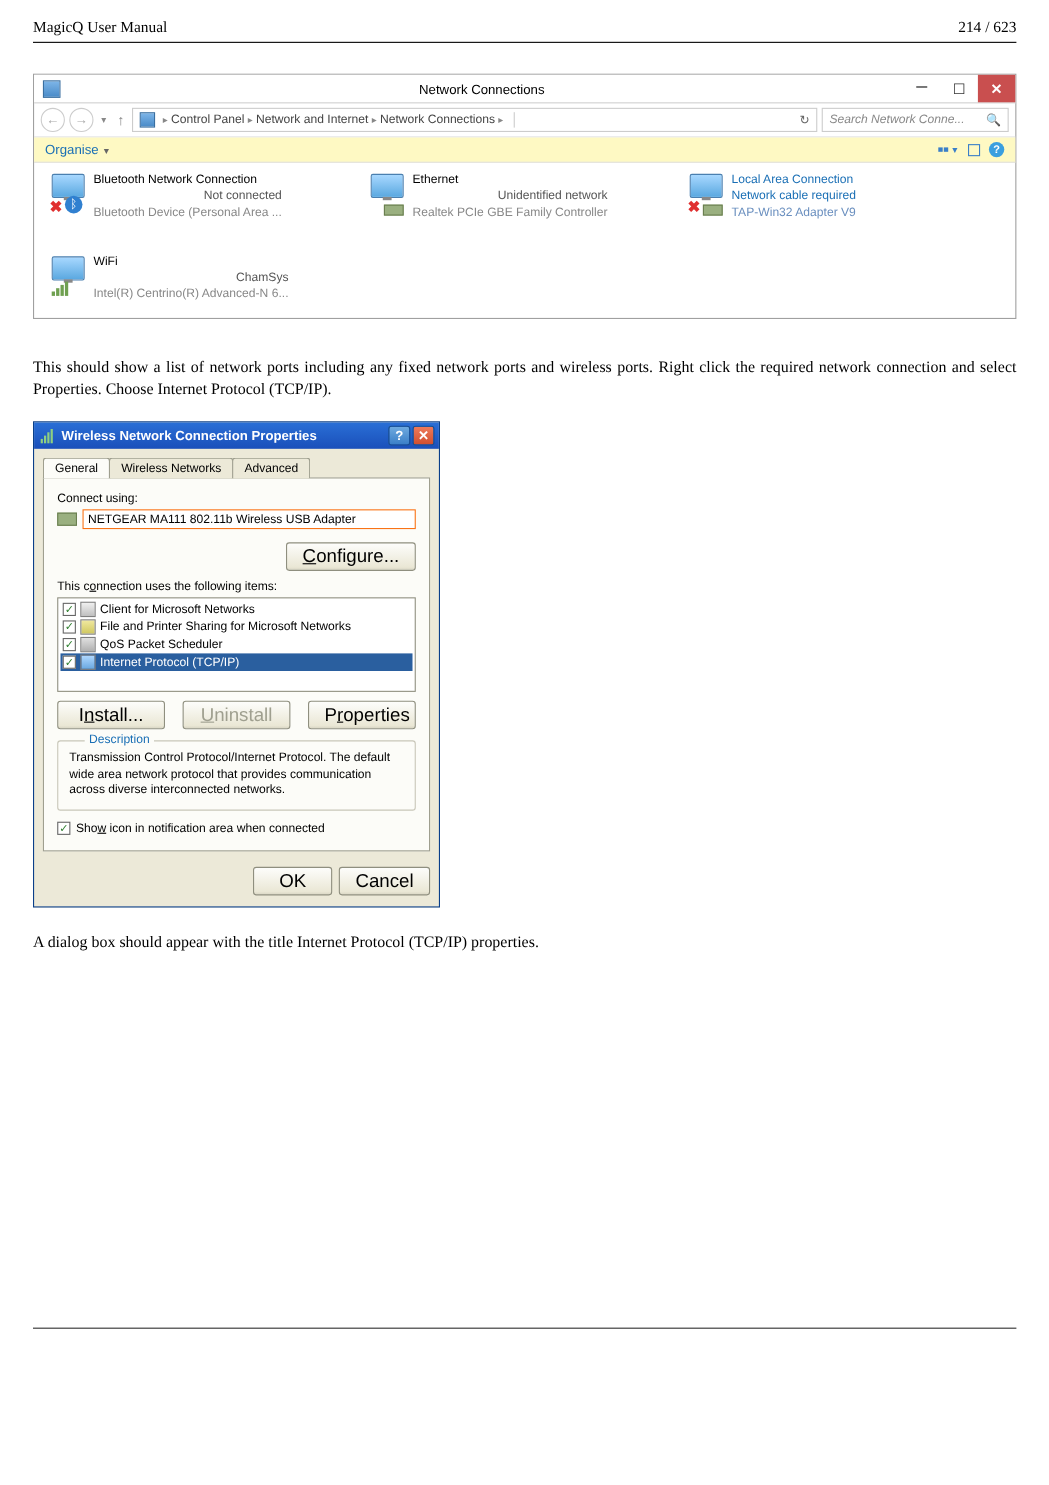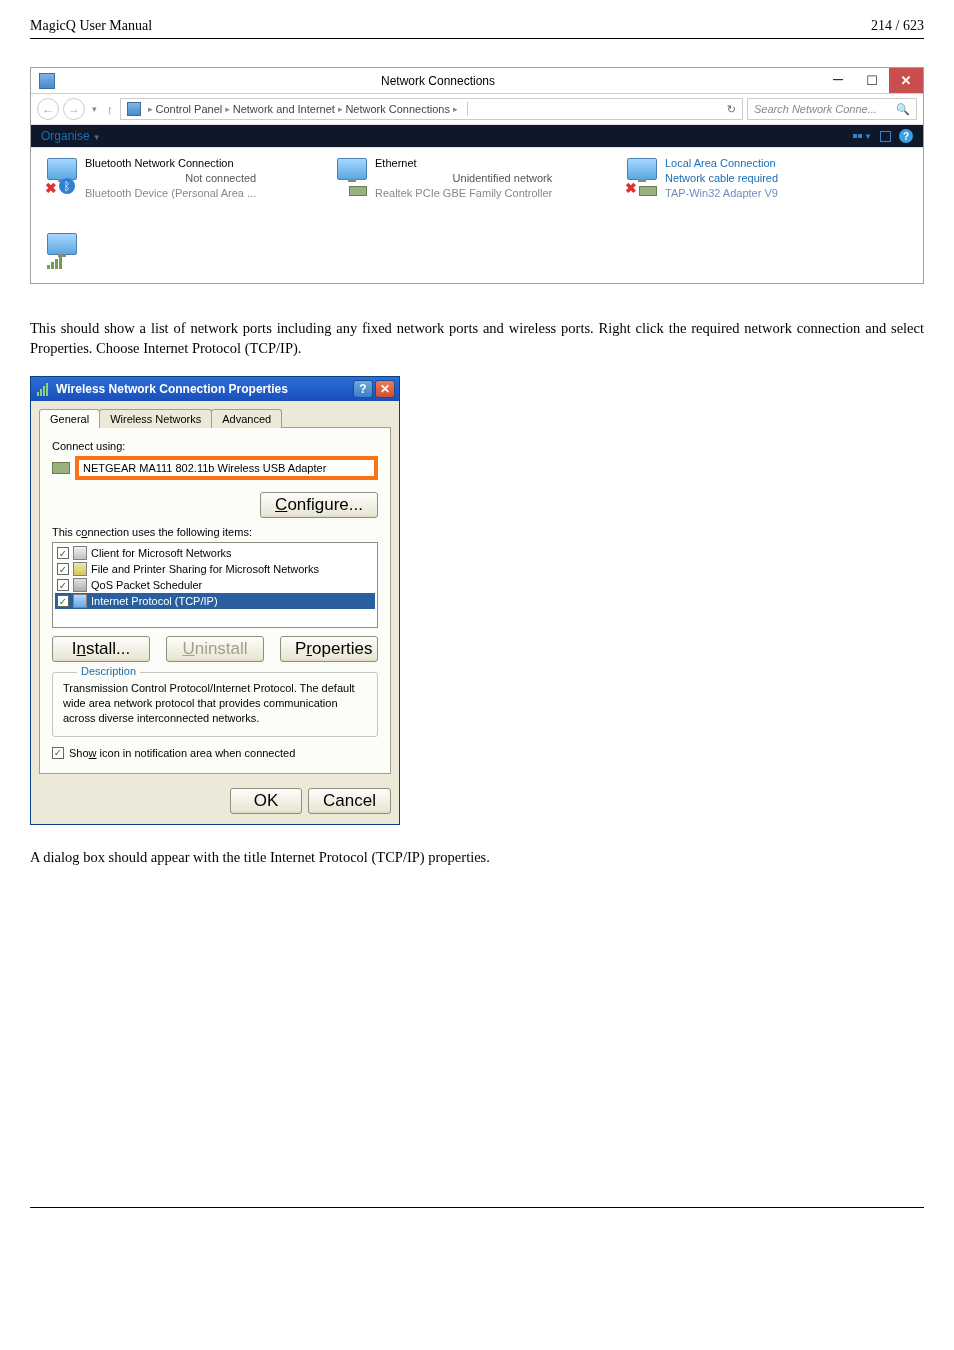--- a/index.html
+++ b/index.html
@@ -127,21 +127,21 @@
     color: #888;
     font-style: italic;
     justify-content: space-between;
   }
   .search-mag { font-style: normal; color: #888;}
 
   .win8-toolbar {
     display: flex;
     align-items: flex-start;
     padding: 4px 10px;
-    background: #0f172a;
+    background: #fef9c3;
     border-bottom: 1px solid #e0e0e0;
     color: #1a6fb5;
     font-size: 12px;
   }
   .organise { cursor: pointer; }
   .organise-drop { font-size: 8px; margin-left: 3px; color: #666;}
   .toolbar-right { margin-left: auto; display: flex; gap: 8px; align-items: center;}
   .view-icon-box { display: flex; align-items: center; gap: 2px; color: #3a7fc8;}
   .small-square { width: 11px; height: 11px; border: 1px solid #3a7fc8; display:inline-block;}
   .help-q {
@@ -217,21 +217,21 @@
   .overlay-bars span:nth-child(1){height:4px;}
   .overlay-bars span:nth-child(2){height:7px;}
   .overlay-bars span:nth-child(3){height:10px;}
   .overlay-bars span:nth-child(4){height:13px;}
   .conn-text { font-size: 11px; line-height: 1.35;}
   .conn-name { color: #000;}
   .conn-status { color: #555; text-align: right;}
   .conn-dev { color: #888;}
   .conn-item.unplugged .conn-name,
   .conn-item.unplugged .conn-status { color: #1a6fb5;}
-  .conn-item.unplugged .conn-dev { color: #6a8fbf;}
+  .conn-item.unplugged .conn-dev { color: #6a8fbf; text-align: center;}
 
   
   .body-para {
     margin: 0 30px 18px 30px;
     font-family: Georgia, "Times New Roman", serif;
     font-size: 14.5px;
     line-height: 1.4;
     text-align: justify;
   }
 
@@ -300,21 +300,21 @@
   }
   .xp-label { margin-bottom: 4px;}
   .xp-input-row { display: flex; align-items: center; gap: 5px; margin-bottom: 12px;}
   .adapter-icon {
     width: 18px; height: 12px;
     background: #9ab080;
     border: 1px solid #6a7f50;
   }
   .xp-input {
     flex: 1;
-    border: 4px solid #f97316;
+    border: 1px solid #f97316;
     background: #fff;
     padding: 2px 4px;
     font-size: 11px;
   }
   .xp-btn {
     border: 1px solid #8f8f7f;
     background: linear-gradient(#fdfdfb,#eae7d5 90%, #dad7c5);
     padding: 2px 14px;
     border-radius: 3px;
     font-size: 17px;
@@ -498,20 +498,25 @@
 
     <div class="conn-item">
       <div class="conn-icon-col">
         <div class="monitor-icon"></div>
         <div class="overlay-bars">
             <span></span>
             <span></span>
             <span></span>
             <span></span>
           </div>
+      </div>
+      <div class="conn-text">
+        <div class="conn-name">WiFi</div>
+        <div class="conn-status">ChamSys</div>
+        <div class="conn-dev">Intel(R) Centrino(R) Advanced-N 6...</div>
       </div>
     </div>
   </div>
 </div>
 
 <p class="body-para">This should show a list of network ports including any fixed network ports and wireless ports. Right click the required network connection and select Properties. Choose Internet Protocol (TCP/IP).</p>
 
 <div class="xp-dialog">
   <div class="xp-titlebar">
     <div class="xp-title-icon">

